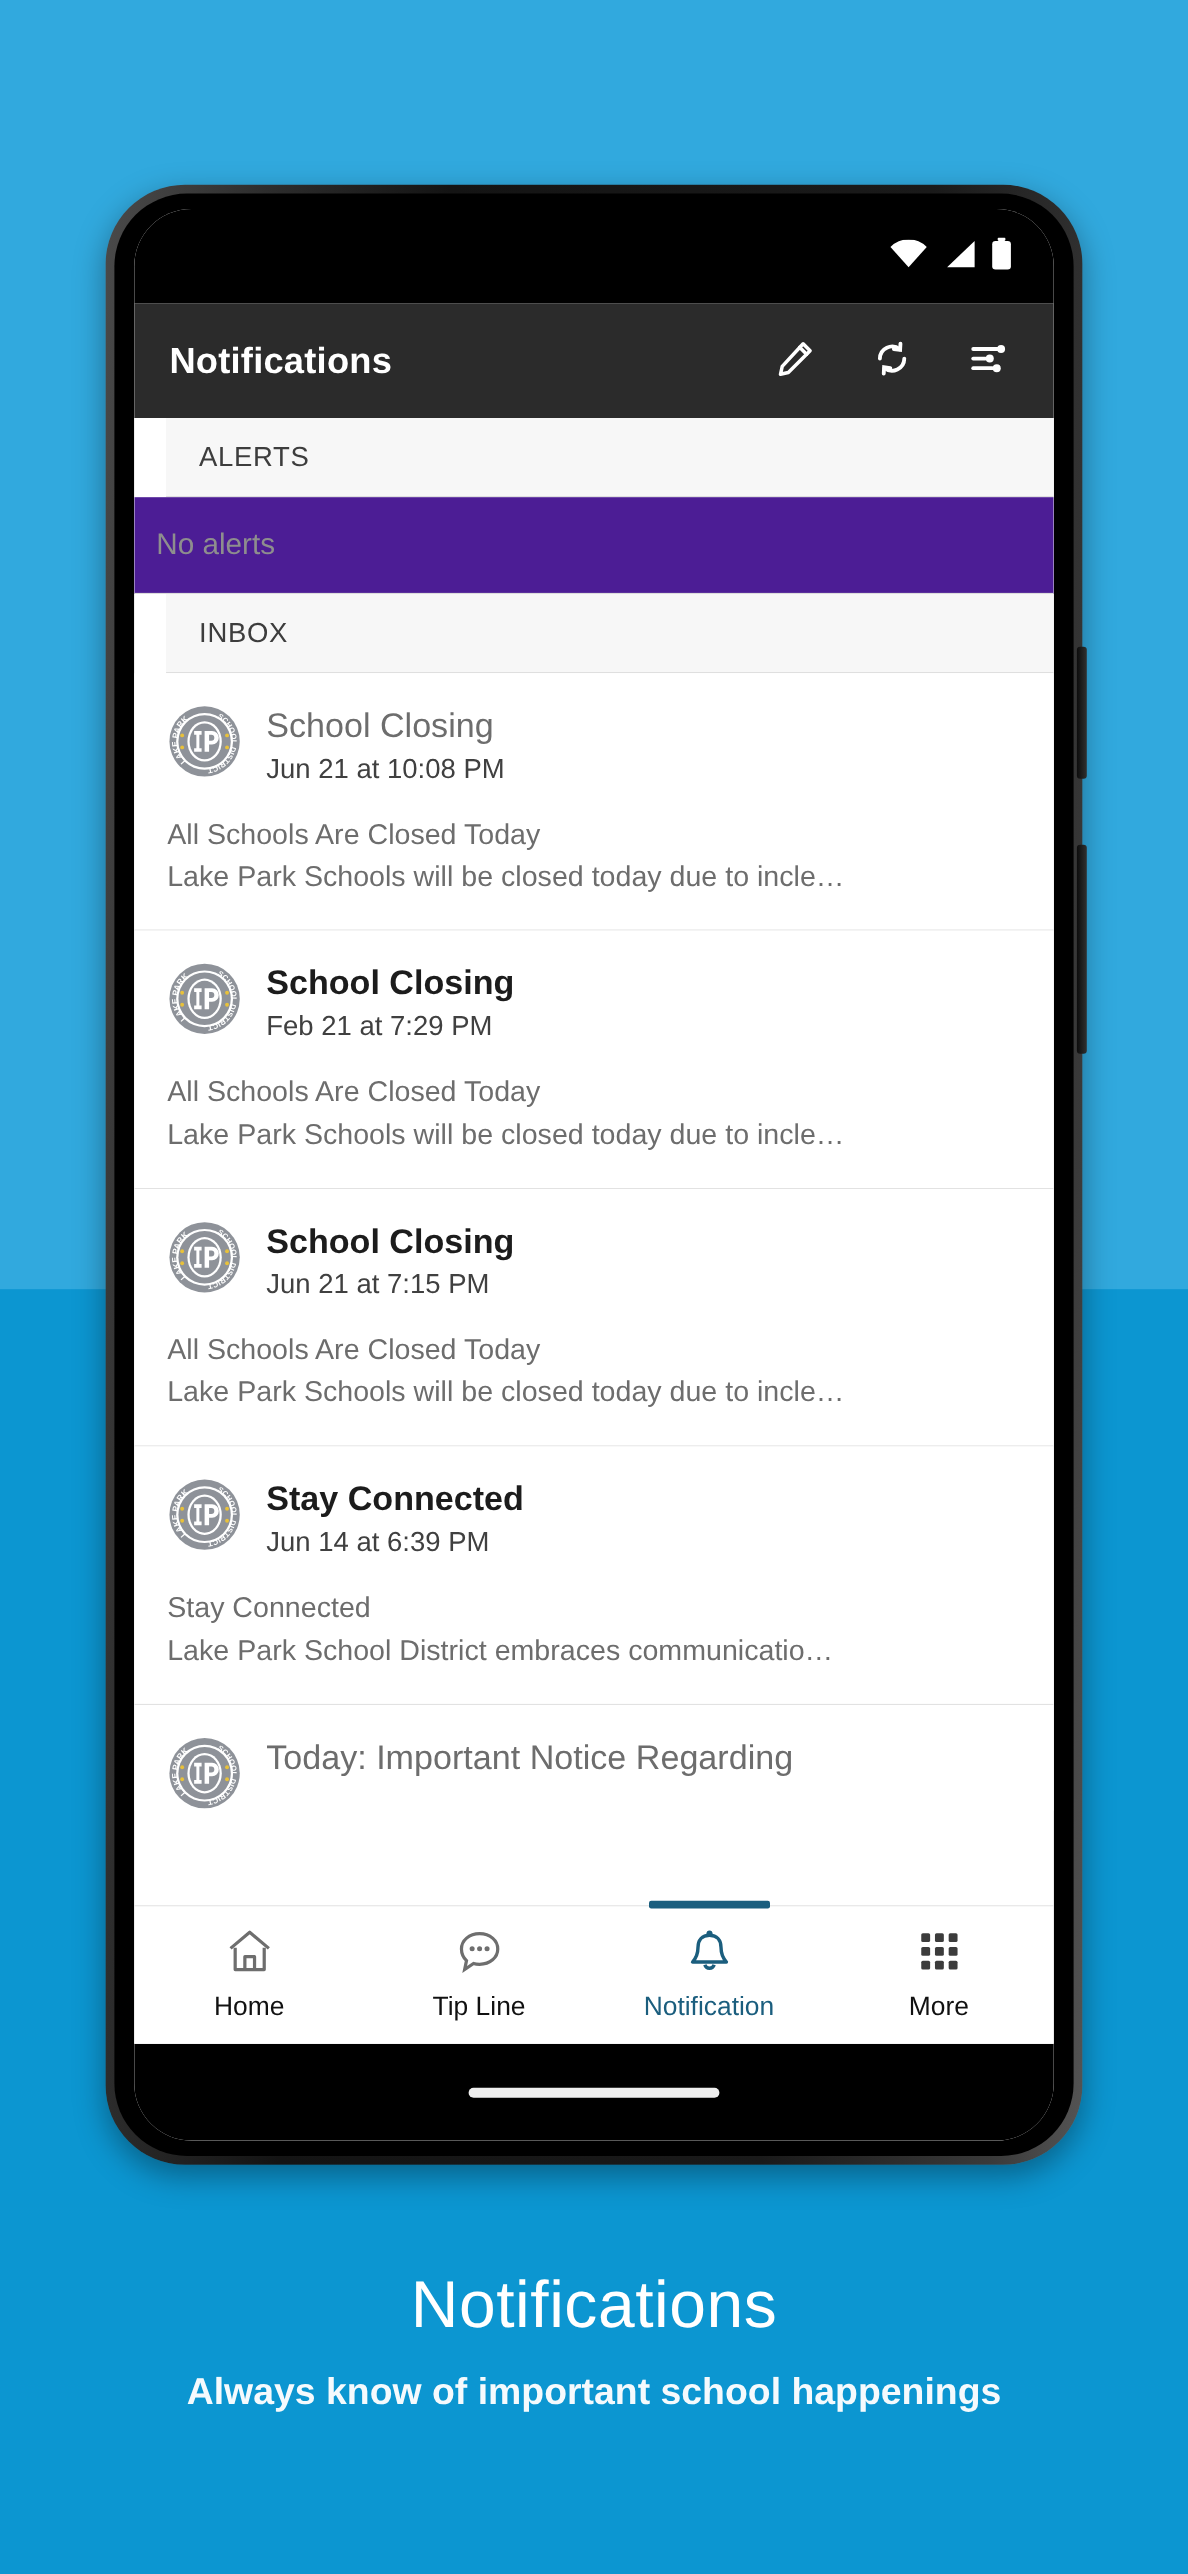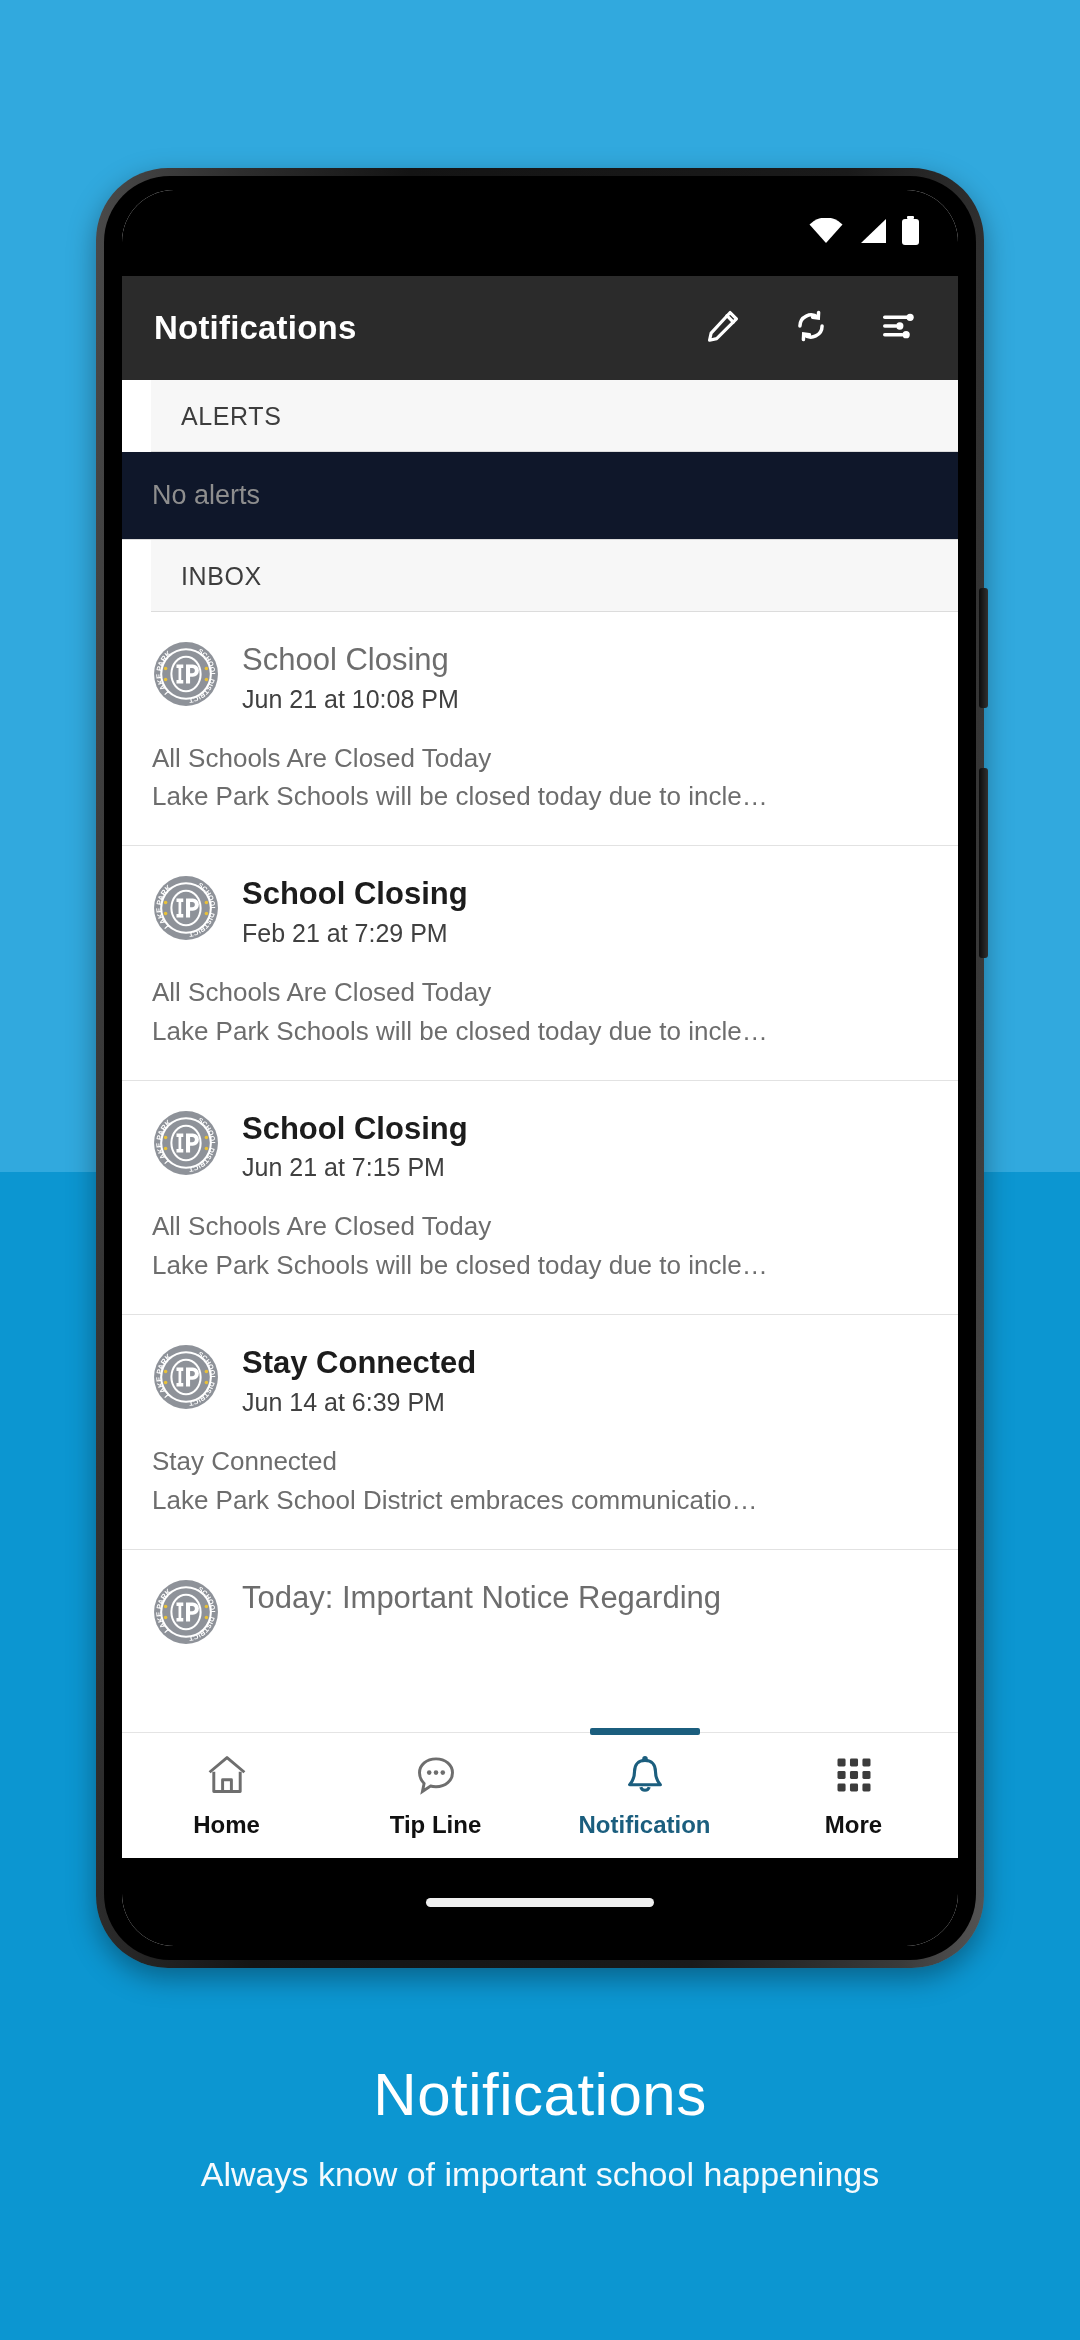--- a/index.html
+++ b/index.html
@@ -105,23 +105,23 @@
   .section-head {
     background: #f7f7f7;
     border-bottom: 1px solid #dcdcdc;
     padding: 22px 30px 20px;
     font-size: 25px;
     color: #3d3d3d;
     letter-spacing: .6px;
     margin-left: 29px;
   }
   .empty-row {
-    background: #0f172a;
+    background: #4c1d95;
     border-bottom: 1px solid #dcdcdc;
-    padding: 28px 30px;
+    padding: 28px 20px;
     font-size: 27px;
     color: #8e8e8e;
   }
 
   .msg {
     background: #fff;
     border-bottom: 1px solid #e2e2e2;
     padding: 28px 30px 30px;
   }
   .msg-top { display: flex; align-items: flex-start; gap: 22px; }
@@ -178,21 +178,21 @@
     display: flex;
     flex-direction: column;
     align-items: center;
     justify-content: center;
     gap: 10px;
     cursor: pointer;
     position: relative;
   }
   .nav-label {
     font-size: 24px;
-    font-weight: bold;
+    font-weight: normal;
     color: #111;
   }
   .nav-item.active .nav-label { color: #1b5e7e; }
   .nav-indicator {
     position: absolute;
     top: -5px;
     left: 50%;
     transform: translateX(-50%);
     width: 110px; height: 7px;
     background: #1b5e7e;
@@ -214,21 +214,21 @@
 
   
   .caption {
     position: absolute;
     left: 0; right: 0;
     top: 2060px;
     text-align: center;
     color: #ffffff;
   }
   .caption-title { font-size: 60px; letter-spacing: .5px; }
-  .caption-sub { font-size: 34px; margin-top: 26px; opacity: .96; }
+  .caption-sub { font-size: 34px; margin-top: 26px; opacity: .96; font-weight: bold; }
 </style>
 </head>
 <body>
 
 <div class="bg-top"></div>
 <div class="bg-bottom"></div>
 
 <div class="device">
   <div class="side-btn b1"></div>
   <div class="side-btn b2"></div>

